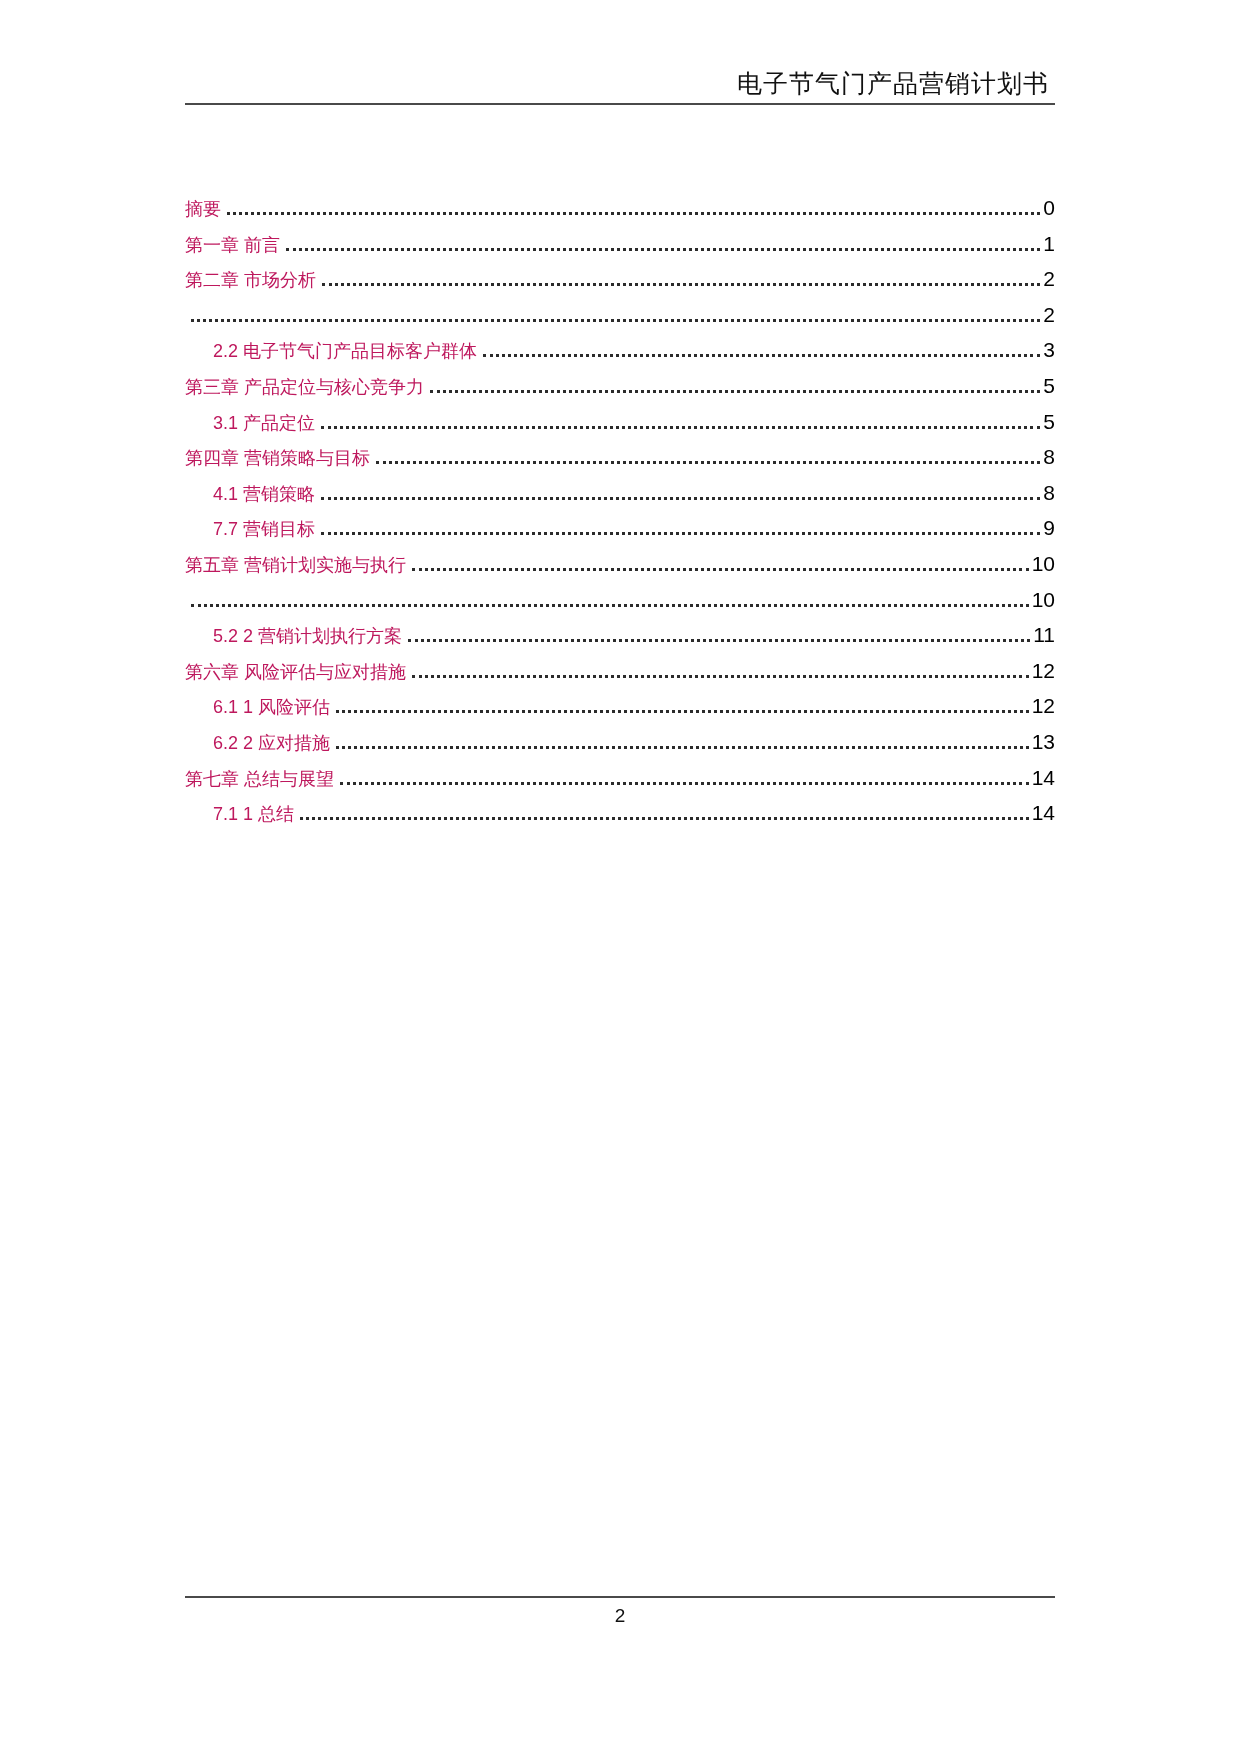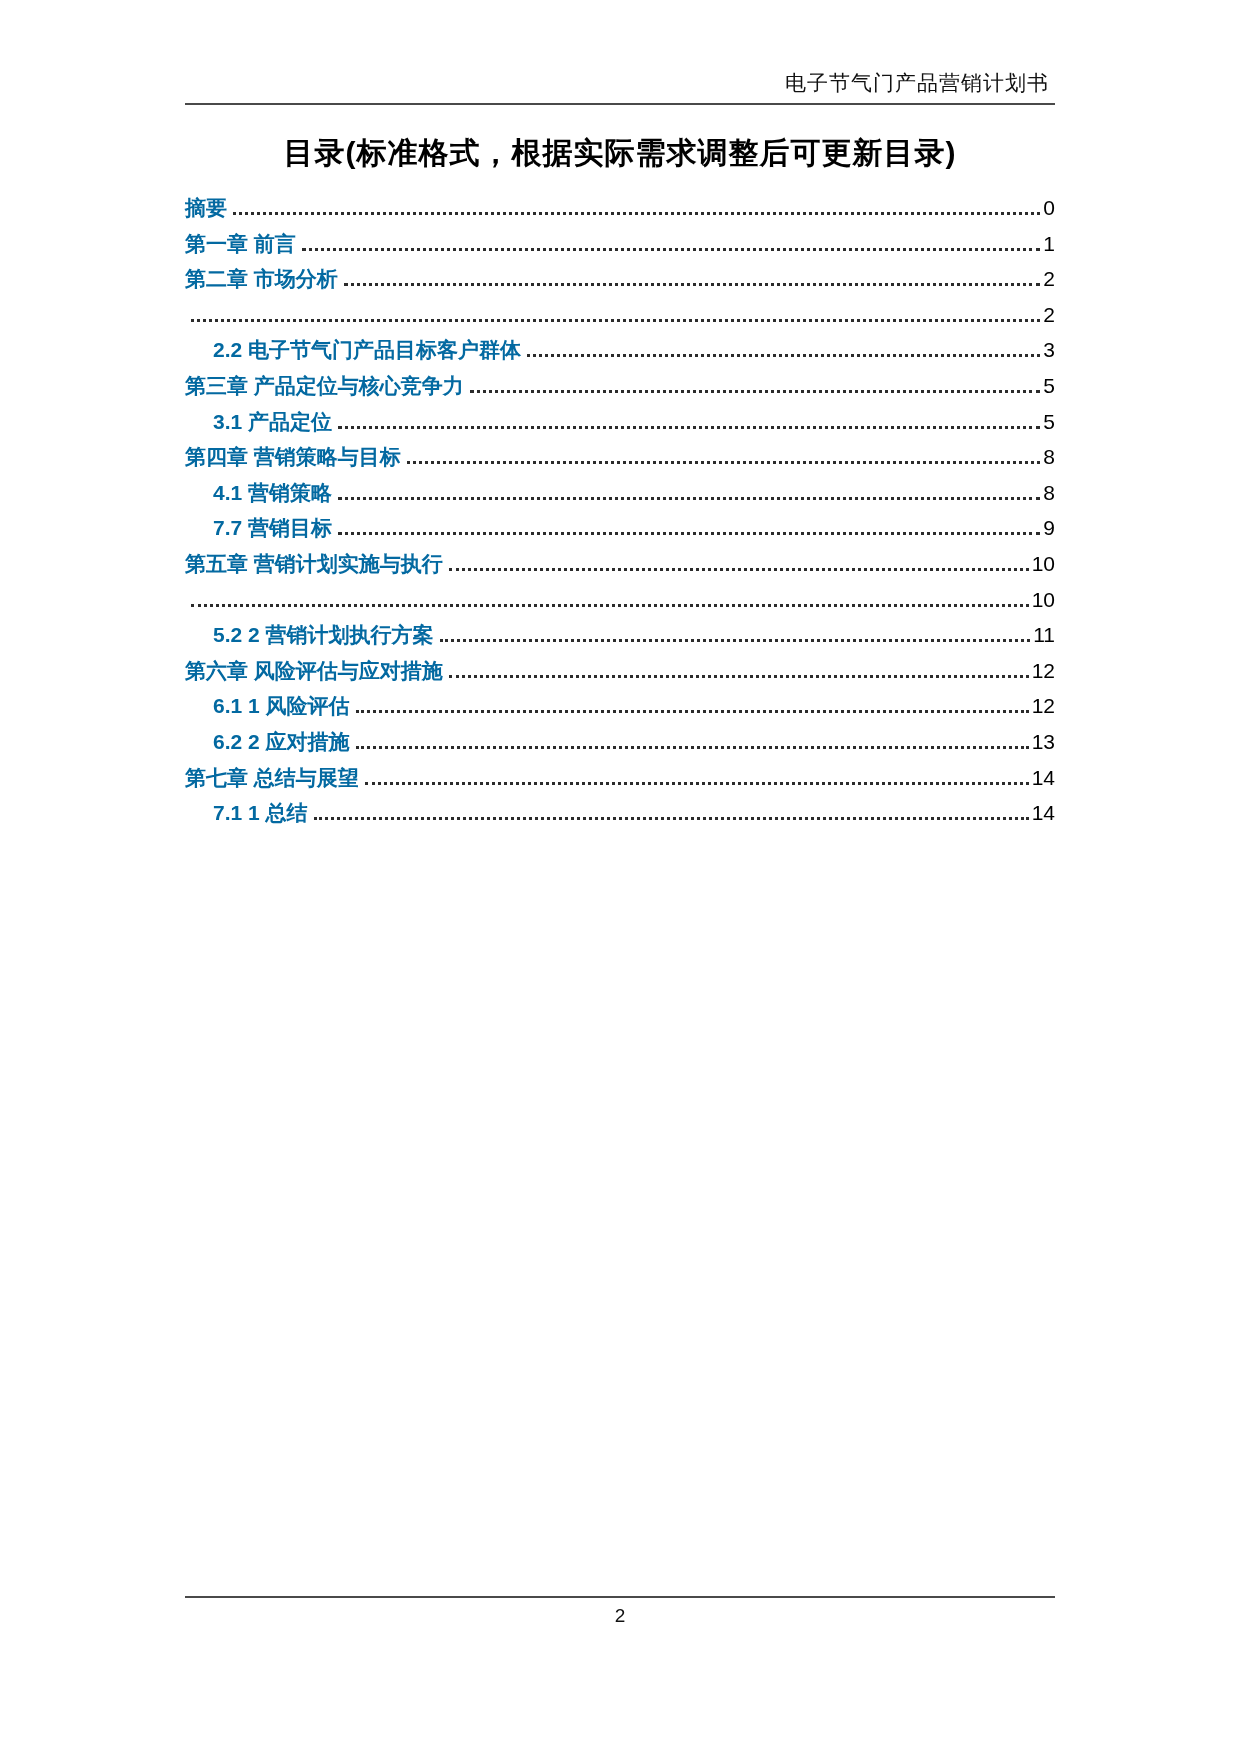--- a/index.html
+++ b/index.html
@@ -19,21 +19,21 @@
   }
   
   .header {
     position: absolute;
     left: 185px;
     right: 185px;
     top: 70px;
   }
   .header-title {
     text-align: right;
-    font-size: 21px;
+    font-size: 25px;
     line-height: 26px;
     letter-spacing: 1px;
     color: #111111;
     padding-right: 6px;
     padding-bottom: 7px;
   }
   .header-rule {
     border: none;
     border-top: 2px solid #4a4a4a;
     height: 0;
@@ -58,25 +58,25 @@
     top: 190px;
   }
   .toc-row {
     display: flex;
     align-items: baseline;
     height: 35.6px;
     cursor: pointer;
   }
   .toc-row .label {
     flex: 0 0 auto;
-    font-size: 21px;
+    font-size: 18px;
     line-height: 35.6px;
     white-space: nowrap;
-    color: #0369a1;
-    font-weight: 700;
+    color: #be185d;
+    font-weight: 400;
   }
   .toc-row.level-2 .label {
     padding-left: 28px;
   }
   .toc-row .dots {
     flex: 1 1 auto;
     border-bottom: 3px dotted #2b2b2b;
     margin: 0 3px 9px 6px;
     min-width: 10px;
   }
@@ -109,21 +109,20 @@
 </head>
 <body>
 
 <div class="page">
 
   <div class="header">
     <div class="header-title">电子节气门产品营销计划书</div>
     <hr class="header-rule">
   </div>
 
-  <div class="toc-title">目录(标准格式，根据实际需求调整后可更新目录)</div>
 
   <div class="toc-list">
       <div class="toc-row level-1">
         <span class="label">摘要</span>
         <span class="dots"></span>
         <span class="pagenum">0</span>
       </div>
       <div class="toc-row level-1">
         <span class="label">第一章 前言</span>
         <span class="dots"></span>

